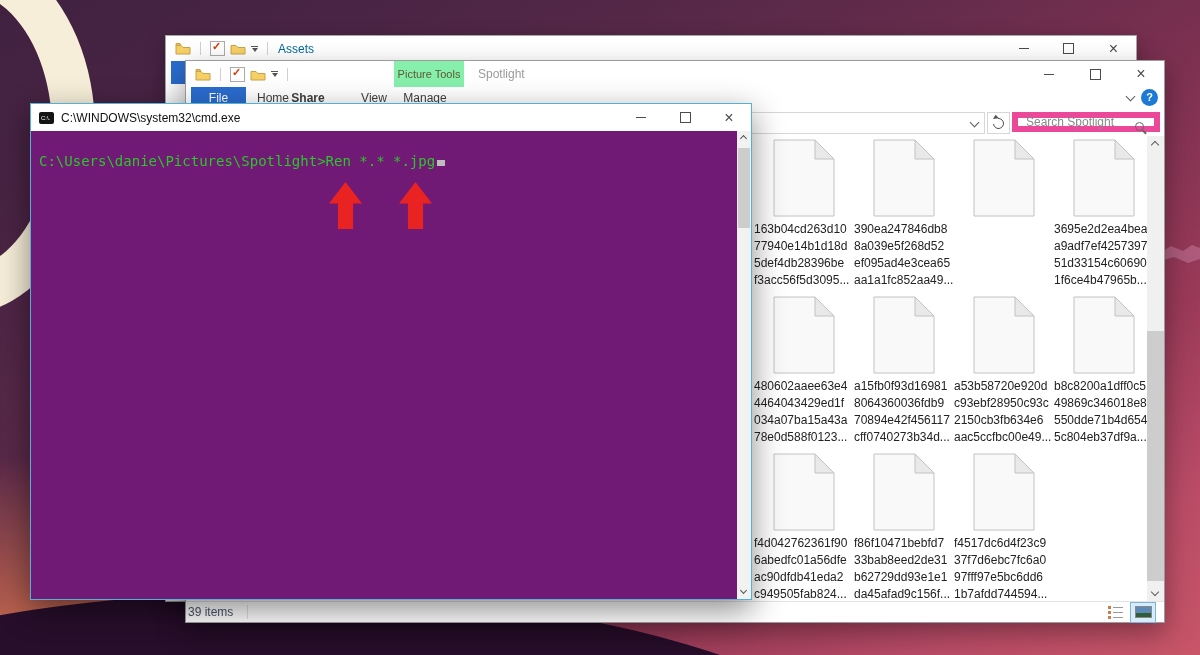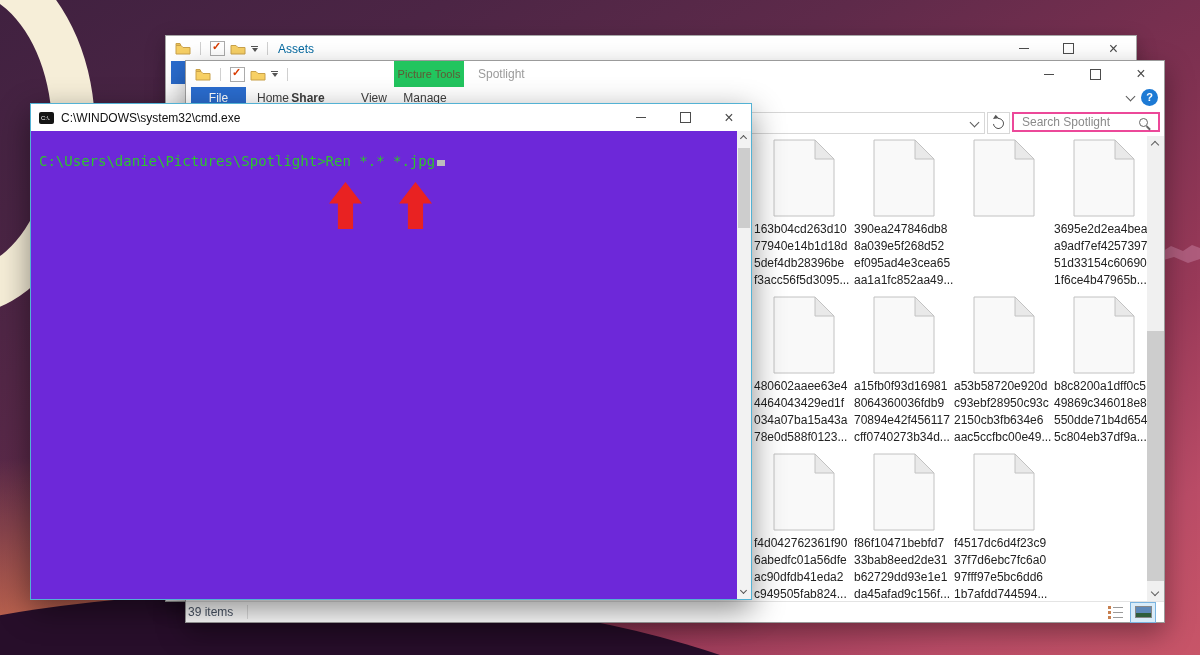--- a/index.html
+++ b/index.html
@@ -41,42 +41,42 @@
   .qat{display:flex;align-items:center;gap:5px;padding-left:9px;}
   .tabstrip{position:relative;height:23px;}
   .tab-file{position:absolute;left:5px;top:0;width:55px;height:23px;background:#2a6cce;color:#fff;
     font-size:12px;display:flex;align-items:center;justify-content:center;}
 
   
   #explorer-win{left:185px;top:60px;width:978px;height:561px;z-index:20;
     border:1px solid #9b9b9b;box-shadow:0 10px 26px rgba(0,0,0,.35);}
   #explorer-win .titlebar{height:26px;}
   #explorer-win .ctrl{width:46px;}
-  .picture-tools{position:absolute;left:208px;top:0;width:70px;height:26px;background:#22c55e;
+  .picture-tools{position:absolute;left:208px;top:0;width:70px;height:26px;background:#86efac;
     color:#5f5935;font-size:11px;display:flex;align-items:center;justify-content:center;}
   .spotlight-title{position:absolute;left:292px;top:0;height:26px;display:flex;align-items:center;
     font-size:12px;color:#9b9b9b;}
   .tabs{position:relative;height:22px;font-size:12px;color:#3e3e3e;}
   .tabs .tab{position:absolute;top:0;height:22px;display:flex;align-items:center;justify-content:center;}
   .tab.t-file{left:5px;width:55px;background:#2a6cce;color:#fff;}
   .t-home{left:62px;width:50px;} .t-share{left:97px;width:50px;font-weight:bold;} .t-view{left:166px;width:44px;}
   .t-manage{left:204px;width:70px;}
   .ribbon-right{position:absolute;right:30px;top:32px;}
   .help-btn{position:absolute;right:6px;top:28px;width:17px;height:17px;border-radius:50%;
     background:#1d7ad4;color:#fff;font-size:11px;font-weight:bold;text-align:center;line-height:17px;}
   .help-btn::before{content:"?";}
   .addr-row{position:absolute;left:0;right:0;top:48px;height:27px;background:#fff;}
   .addr-field{position:absolute;left:75px;top:3px;width:722px;height:20px;border:1px solid #d7d7d7;}
   .addr-field .chev{position:absolute;right:6px;top:6px;}
   .refresh-btn{position:absolute;left:801px;top:3px;width:21px;height:20px;border:1px solid #d7d7d7;
     display:flex;align-items:center;justify-content:center;}
   .refresh-glyph{width:9px;height:9px;border:1.5px solid #555;border-radius:50%;border-left-color:transparent;position:relative;transform:rotate(40deg);}
   .refresh-glyph::after{content:"";position:absolute;left:-4px;top:-2px;width:0;height:0;
     border-top:3px solid transparent;border-bottom:3px solid transparent;border-right:4px solid #555;transform:rotate(45deg);}
-  .search-box{position:absolute;left:826px;top:3px;width:148px;height:20px;border:2px solid #ec4899;
+  .search-box{position:absolute;left:826px;top:3px;width:148px;height:20px;border:6px solid #ec4899;
     font-size:12px;color:#8a8a8a;display:flex;align-items:center;padding-left:8px;box-sizing:border-box;}
   .mag{position:absolute;right:10px;top:4px;width:7px;height:7px;border:1.5px solid #666;border-radius:50%;}
   .mag::after{content:"";position:absolute;width:5px;height:1.5px;background:#666;transform:rotate(45deg);right:-4px;bottom:-2px;}
   .file-area{position:absolute;left:0;right:17px;top:75px;bottom:21px;overflow:hidden;background:#fff;}
   .file-grid{position:absolute;left:568px;top:3px;width:402px;display:flex;flex-wrap:wrap;}
   .file-item{width:100px;height:157px;}
   .file-icon{width:62px;height:78px;margin:0 auto;display:block;}
   .file-label{margin-top:4px;font-size:12px;line-height:17px;color:#222;text-align:left;white-space:pre-line;}
   .v-scroll{position:absolute;right:0;top:75px;bottom:21px;width:17px;background:#f0f0f0;}
   .v-scroll .chev{position:absolute;left:5px;border-color:#606060;width:5px;height:5px;}
@@ -98,21 +98,21 @@
 
   
   #cmd-win{left:30px;top:103px;width:722px;height:497px;z-index:30;background:#000;
     border:1px solid #53b2d4;box-sizing:border-box;box-shadow:0 10px 30px rgba(0,0,0,.45);}
   #cmd-win .titlebar{height:27px;}
   #cmd-win .ctrl{width:44px;}
   .cmd-ico{width:15px;height:12px;background:#141414;border-radius:2px;margin-left:8px;
     color:#fff;font-size:6px;line-height:12px;padding-left:2px;box-sizing:border-box;}
   .cmd-ico::before{content:"C:\\.";letter-spacing:0;}
   .cmd-title{font-size:12px;color:#101010;margin-left:7px;}
-  .console{position:absolute;left:0;right:0;top:27px;bottom:0;background:#6d28d9;}
+  .console{position:absolute;left:0;right:0;top:27px;bottom:0;background:#701a75;}
   .prompt{position:absolute;left:8px;top:22px;font-family:"DejaVu Sans Mono",monospace;
     font-size:14px;color:#2cc52c;white-space:pre;}
   .cursor{display:inline-block;width:8px;height:6px;background:#bdbdbd;margin-left:2px;}
   .cmd-scroll{position:absolute;right:0;top:0;bottom:0;width:14px;background:#f2f2f2;}
   .cmd-scroll .chev{position:absolute;left:4px;border-color:#555;width:4px;height:4px;}
   .cmd-thumb{position:absolute;left:1px;right:1px;top:17px;height:80px;background:#cdcdcd;}
 
   
   .annot-arrow{position:absolute;width:33px;height:47px;background:#e92222;z-index:40;
     clip-path:polygon(50% 0,100% 46%,73% 46%,73% 100%,27% 100%,27% 46%,0 46%);}

